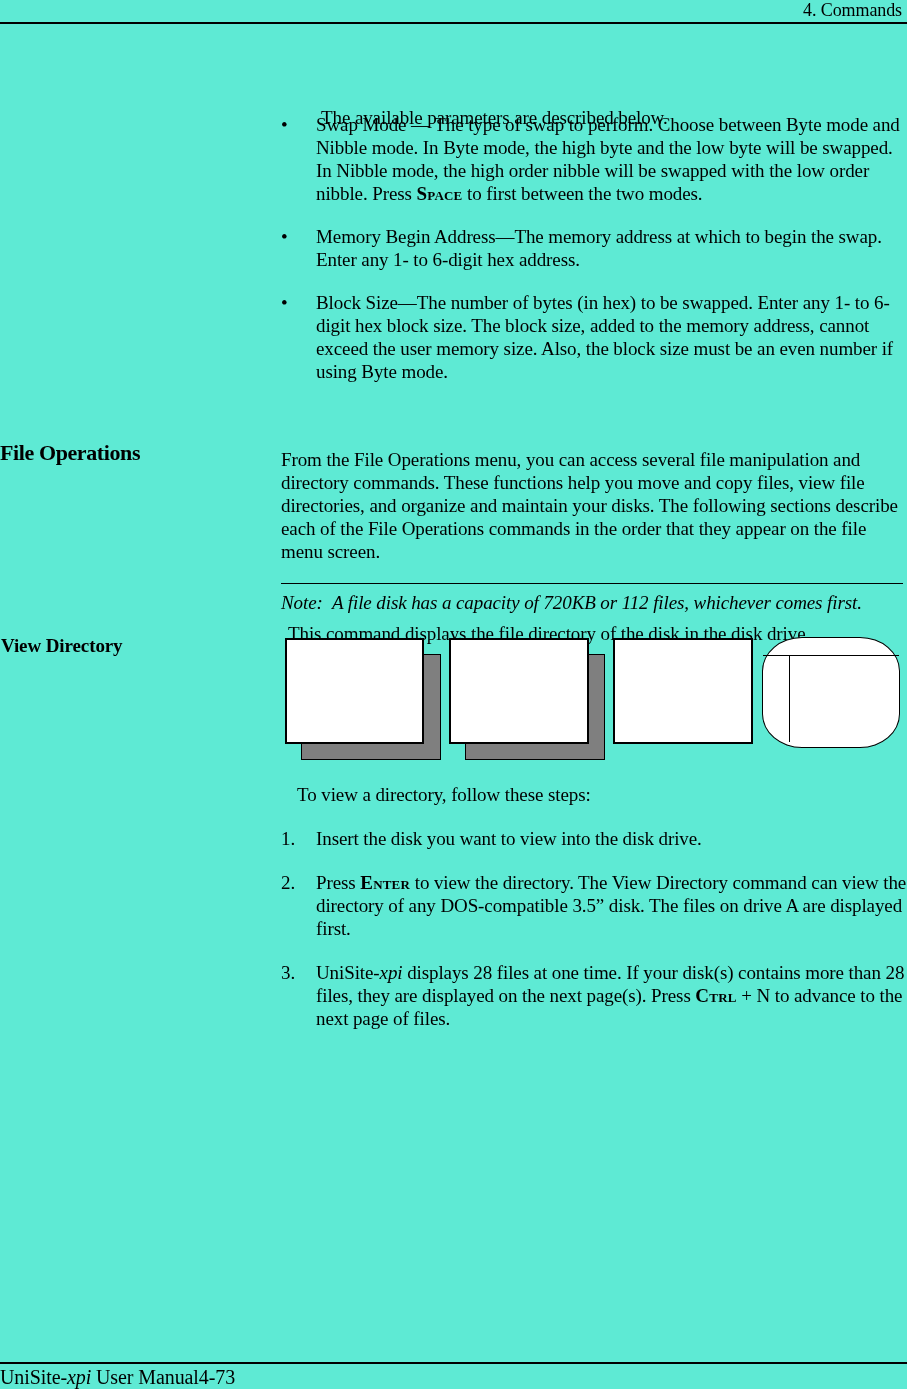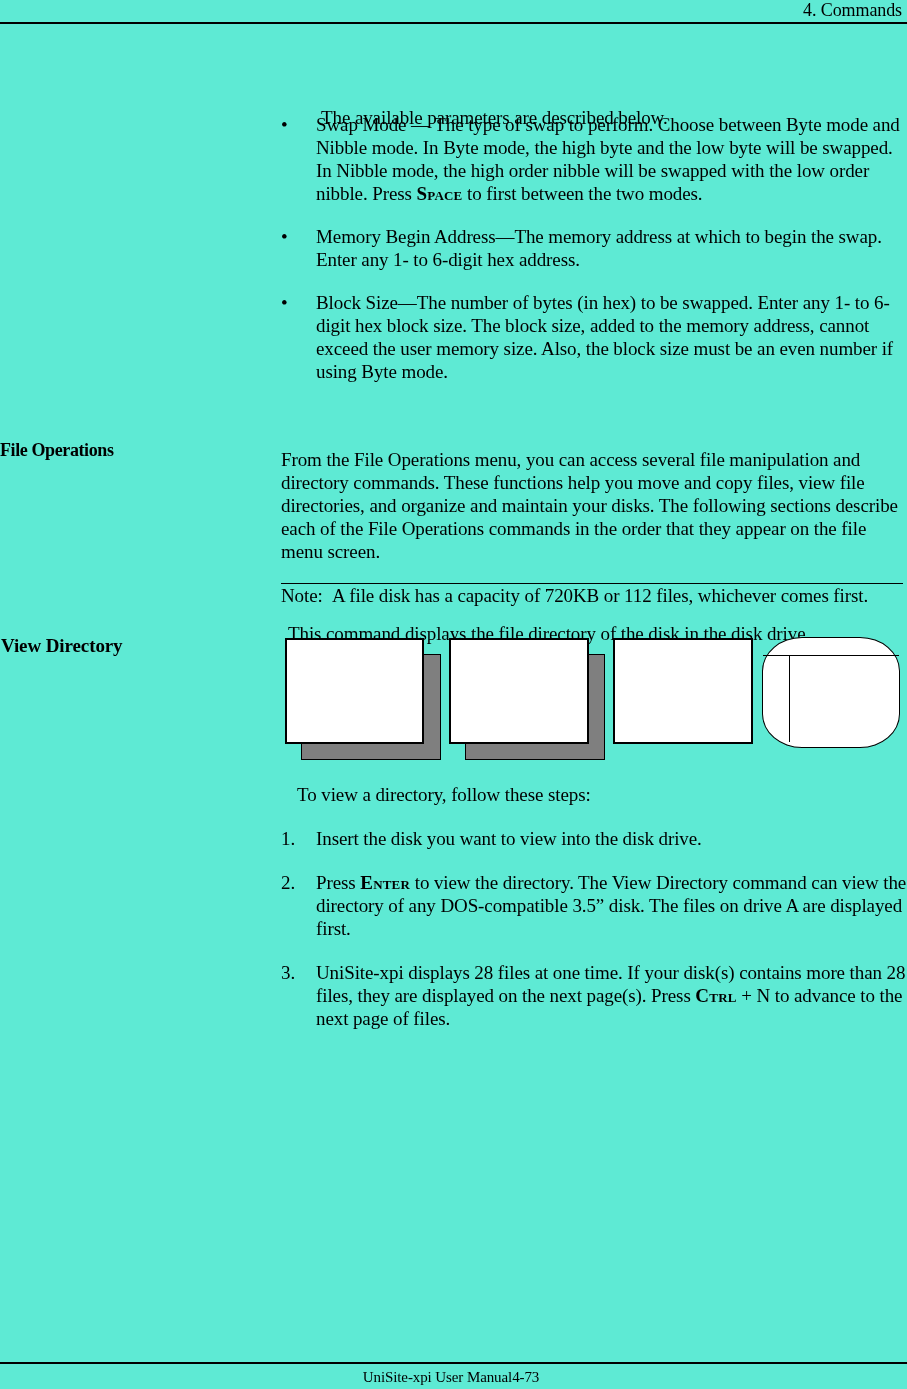--- a/index.html
+++ b/index.html
@@ -9,47 +9,47 @@
     background:#5eead4;color:#000;
     font-family:"Liberation Serif","DejaVu Serif",serif;
     font-size:19px;line-height:23px;
     letter-spacing:-0.1px;
     overflow:hidden;
   }
   
   .running-head{position:absolute;top:0;left:0;right:5px;text-align:right;font-size:18px;line-height:20px;}
   .head-rule{position:absolute;top:22px;left:0;width:907px;height:0;border-top:2px solid #000;}
   .foot-rule{position:absolute;top:1362px;left:0;width:907px;height:0;border-top:2px solid #000;}
-  .footer{position:absolute;top:1366px;left:0;right:5px;display:flex;justify-content:center;font-size:15px;line-height:22px;}
+  .footer{position:absolute;top:1366px;left:0;right:5px;display:flex;justify-content:flex-start;font-size:20px;line-height:22px;}
   
   .intro{position:absolute;left:281px;top:87px;width:624px;margin-left:40px;}
   .param-list{position:absolute;left:281px;top:113px;width:624px;}
   .param-item{display:flex;}
   .param-item + .param-item{margin-top:20px;}
   .marker{flex:0 0 35px;}
   .item-text{flex:1 1 auto;}
-  .section-heading{position:absolute;left:0;top:421px;font-size:18px;line-height:28px;font-weight:bold;letter-spacing:-0.4px;}
+  .section-heading{position:absolute;left:0;top:421px;font-size:22px;line-height:28px;font-weight:bold;letter-spacing:-0.4px;}
   .section-para{position:absolute;left:281px;top:429px;width:624px;}
-  .note{position:absolute;left:281px;top:564px;width:622px;border-top:1.5px solid #000;}
+  .note{position:absolute;left:281px;top:564px;width:622px;border-top:1.5px solid #000;padding-top:7px;font-style:italic;}
   .side-label{position:absolute;left:1px;top:603px;font-weight:bold;margin-top:31px;}
   .viewdir-para{position:absolute;left:288px;top:603px;width:624px;}
   
   .fig{position:absolute;box-sizing:border-box;}
   .fig-shadow{background:#7f7f7f;border:1.5px solid #000;}
   .fig-page{background:#fff;border:2px solid #000;}
   .fig-drum{background:#fff;border:1.5px solid #000;border-radius:40px/34px;}
   .drum-hline{position:absolute;left:0;right:0;top:17px;height:0;border-top:1.5px solid #000;}
   .drum-vline{position:absolute;left:26px;top:17px;bottom:5px;width:0;border-left:1.5px solid #000;}
   
   .steps-block{position:absolute;left:281px;top:783px;width:626px;}
   .steps-intro{margin:0 0 0 16px;}
   .step-item{display:flex;margin-top:21px;}
   
   .run-b{font-weight:normal;}
-  .run-i{}
+  .run-i{font-style:italic;}
   .run-k{font-weight:bold;font-variant:small-caps;letter-spacing:0.2px;text-align:center;}
 </style>
 </head>
 <body>
 
 <div class="page">
 
   <div class="running-head">
     <span>4. Commands</span>
   </div>

